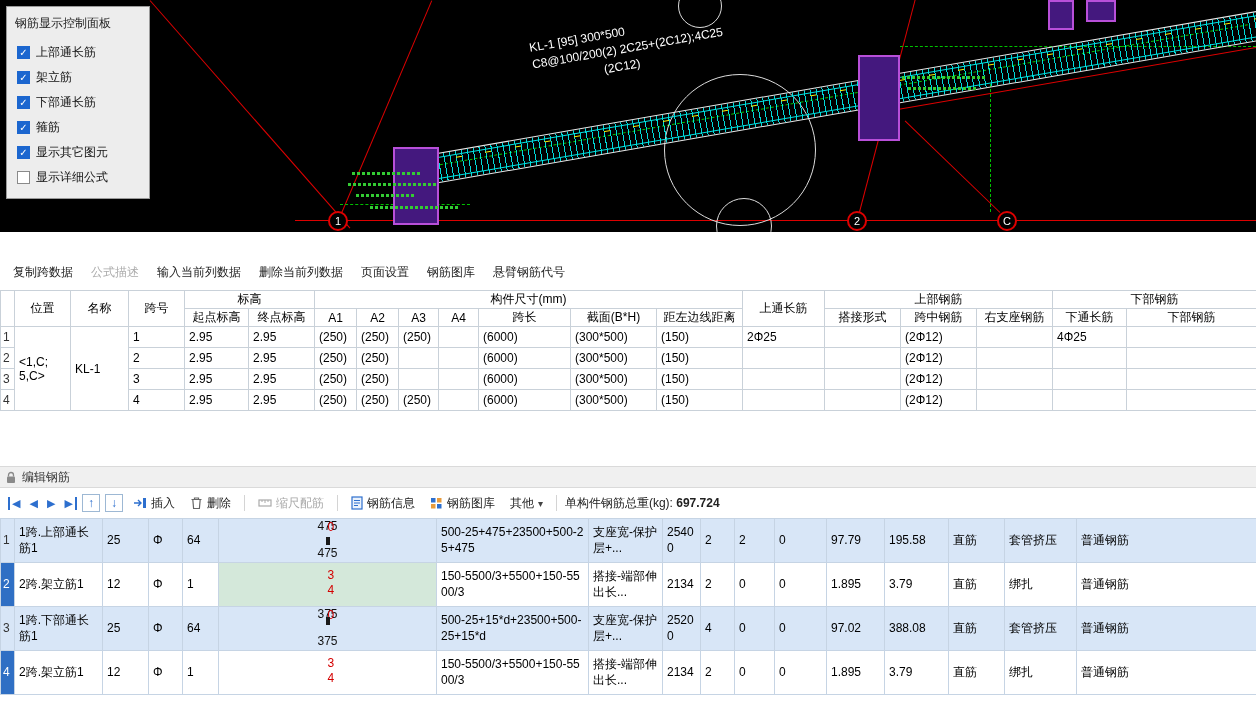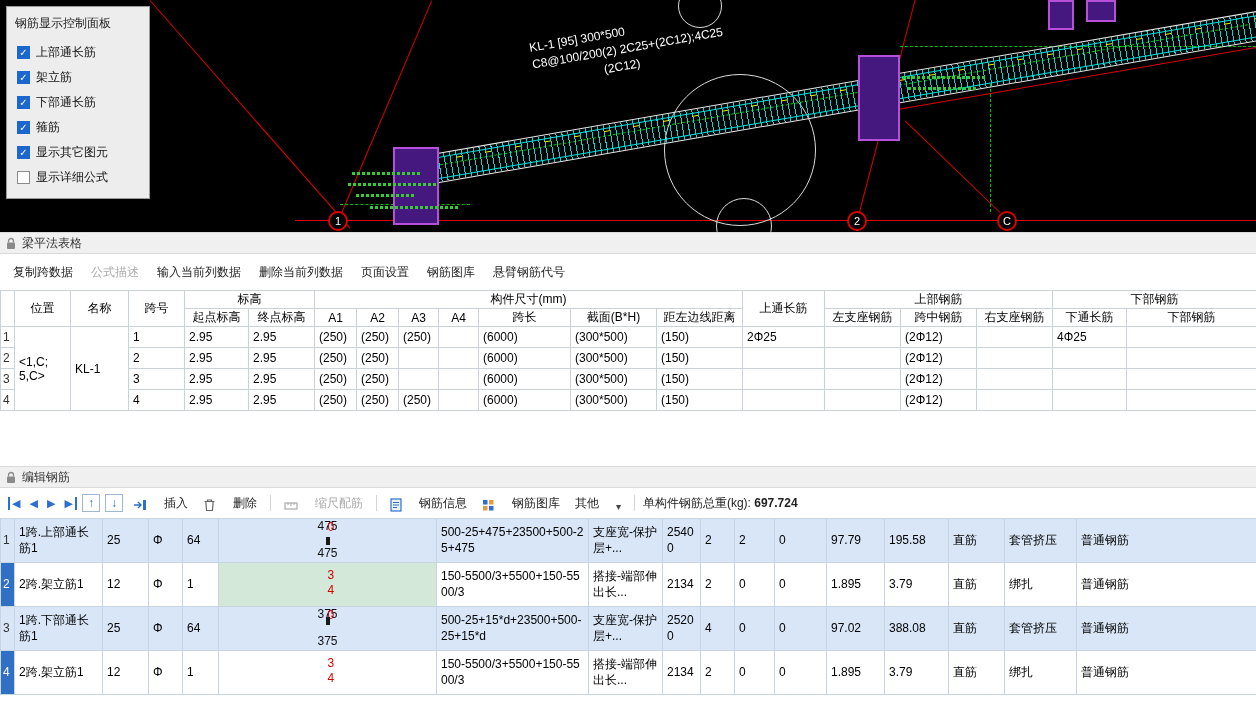--- a/index.html
+++ b/index.html
@@ -82,21 +82,21 @@
   .endnum { font-size:12px; color:#111; }
 
   
   #edit-toolbar { position:absolute; left:0; top:488px; width:1256px; height:30px; background:#fff;
     display:flex; align-items:center; gap:5px; padding-left:8px; font-size:12px; color:#222; }
   .nav { color:#2d6fce; font-size:11px; cursor:default; padding:0 2px; }
   .nav.first { border-left:2px solid #2d6fce; }
   .nav.last  { border-right:2px solid #2d6fce; }
   .tbtn-box { width:18px; height:18px; border:1px solid #9db8d4; display:flex; align-items:center;
     justify-content:center; color:#2d6fce; font-size:12px; cursor:default; }
-  .tb-item { display:flex; align-items:flex-end; gap:17px; padding:2px 5px; cursor:default; }
+  .tb-item { display:flex; align-items:center; gap:4px; padding:2px 5px; cursor:default; }
   .tb-item.disabled { color:#a8a8a8; }
   .vsep { width:1px; height:16px; background:#d4d4d4; margin:0 3px; }
   .total b { font-weight:bold; }
   .caret { font-size:10px; color:#444; }
 </style>
 </head>
 <body>
 
 <div id="app">
 
@@ -166,27 +166,20 @@
         <span class="cb">✓</span>
         <span>显示其它图元</span>
       </div>
       <div class="pitem">
         <span class="cb"></span>
         <span>显示详细公式</span>
       </div>
     </div>
   </div>
 
-  <div class="secbar" id="secbar-beam">
-    <svg width="10" height="13" viewBox="0 0 10 13">
-        <path d="M2.5 5.5 V4 a2.5 2.5 0 0 1 5 0 v1.5" fill="none" stroke="#8a8a8a" stroke-width="1.3"></path>
-        <rect x="1" y="5.5" width="8" height="6.5" rx="1" fill="#8a8a8a"></rect>
-      </svg>
-    <span>梁平法表格</span>
-  </div>
 
   <div id="beam-toolbar">
     <span class="tbtn">复制跨数据</span>
     <span class="tbtn disabled">公式描述</span>
     <span class="tbtn">输入当前列数据</span>
     <span class="tbtn">删除当前列数据</span>
     <span class="tbtn">页面设置</span>
     <span class="tbtn">钢筋图库</span>
     <span class="tbtn">悬臂钢筋代号</span>
   </div>
@@ -228,21 +221,21 @@
     <tr>
       <th>起点标高</th>
       <th>终点标高</th>
       <th>A1</th>
       <th>A2</th>
       <th>A3</th>
       <th>A4</th>
       <th>跨长</th>
       <th>截面(B*H)</th>
       <th>距左边线距离</th>
-      <th>左支座钢筋</th>
+      <th>搭接形式</th>
       <th>跨中钢筋</th>
       <th>右支座钢筋</th>
       <th>下通长筋</th>
       <th>下部钢筋</th>
     </tr>
     <tr>
       <td class="gut">1</td>
       <td rowspan="4">&lt;1,C; 5,C&gt;</td>
       <td rowspan="4" class="ctr">KL-1</td>
       <td>1</td>

